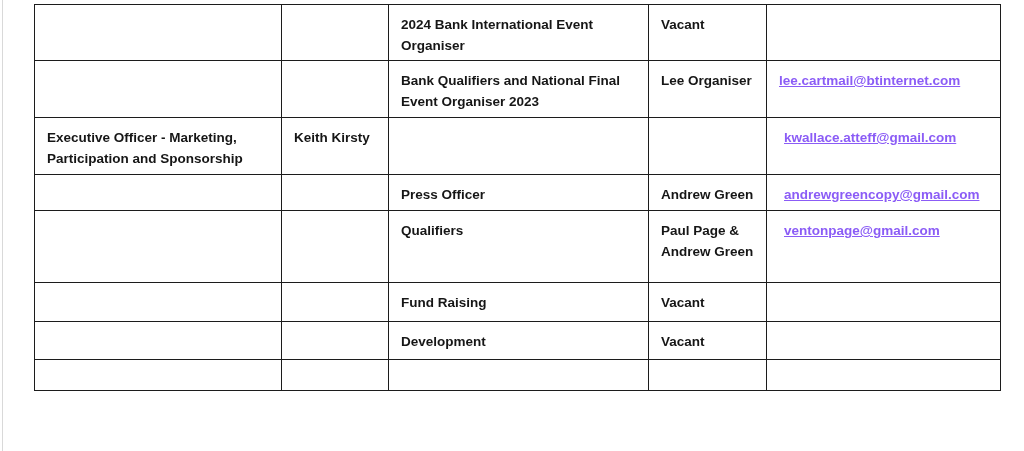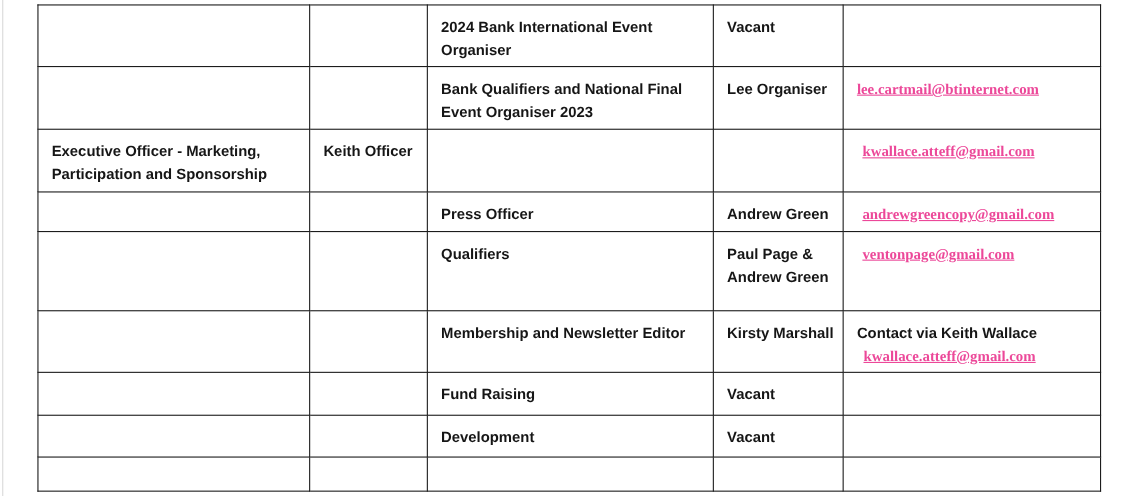--- a/index.html
+++ b/index.html
@@ -51,26 +51,25 @@
   tr.r1 { height: 51px; }
   tr.r2 { height: 57px; margin-left: 34px; }
   tr.r3 { height: 57px; margin-left: 36px; }
   tr.r4 { height: 36px; }
   tr.r5 { height: 72px; }
   tr.r6 { height: 54px; }
   tr.r7 { height: 39px; }
   tr.r8 { height: 38px; }
   tr.r9 { height: 31px; }
   a.email-link {
-    color: #ec4899;
+    color: #8b5cf6;
     text-decoration: underline;
     font-weight: 700;
     cursor: pointer;
     display: inline-block;
-    font-family: Liberation Serif, serif;
   }
   a.email-link.nudge { margin-left: 5px; }
   a.email-link.indent { margin-left: 6px; }
   .contact-note { color: #161616; }
 </style>
 </head>
 <body>
 
 <div class="page">
   <div class="page-edge"></div>
@@ -98,21 +97,21 @@
         <td class="c-officer"></td>
         <td class="c-duty">Bank Qualifiers and National Final Event Organiser 2023</td>
         <td class="c-person">Lee Organiser</td>
         <td class="c-contact">
           <a class="email-link">lee.cartmail@btinternet.com</a>
         </td>
       </tr>
 
       <tr class="r3">
         <td class="c-role">Executive Officer - Marketing, Participation and Sponsorship</td>
-        <td class="c-officer">Keith Officer</td>
+        <td class="c-officer">Keith Kirsty</td>
         <td class="c-duty"></td>
         <td class="c-person"></td>
         <td class="c-contact">
           <a class="email-link nudge">kwallace.atteff@gmail.com</a>
         </td>
       </tr>
 
       <tr class="r4">
         <td class="c-role"></td>
         <td class="c-officer"></td>
@@ -126,30 +125,20 @@
       <tr class="r5">
         <td class="c-role"></td>
         <td class="c-officer"></td>
         <td class="c-duty">Qualifiers</td>
         <td class="c-person">Paul Page &amp; Andrew Green</td>
         <td class="c-contact">
           <a class="email-link nudge">ventonpage@gmail.com</a>
         </td>
       </tr>
 
-      <tr class="r6">
-        <td class="c-role"></td>
-        <td class="c-officer"></td>
-        <td class="c-duty">Membership and Newsletter Editor</td>
-        <td class="c-person">Kirsty Marshall</td>
-        <td class="c-contact">
-          <div class="contact-note">Contact via Keith Wallace</div>
-          <a class="email-link indent">kwallace.atteff@gmail.com</a>
-        </td>
-      </tr>
 
       <tr class="r7">
         <td class="c-role"></td>
         <td class="c-officer"></td>
         <td class="c-duty">Fund Raising</td>
         <td class="c-person">Vacant</td>
         <td class="c-contact"></td>
       </tr>
 
       <tr class="r8">

